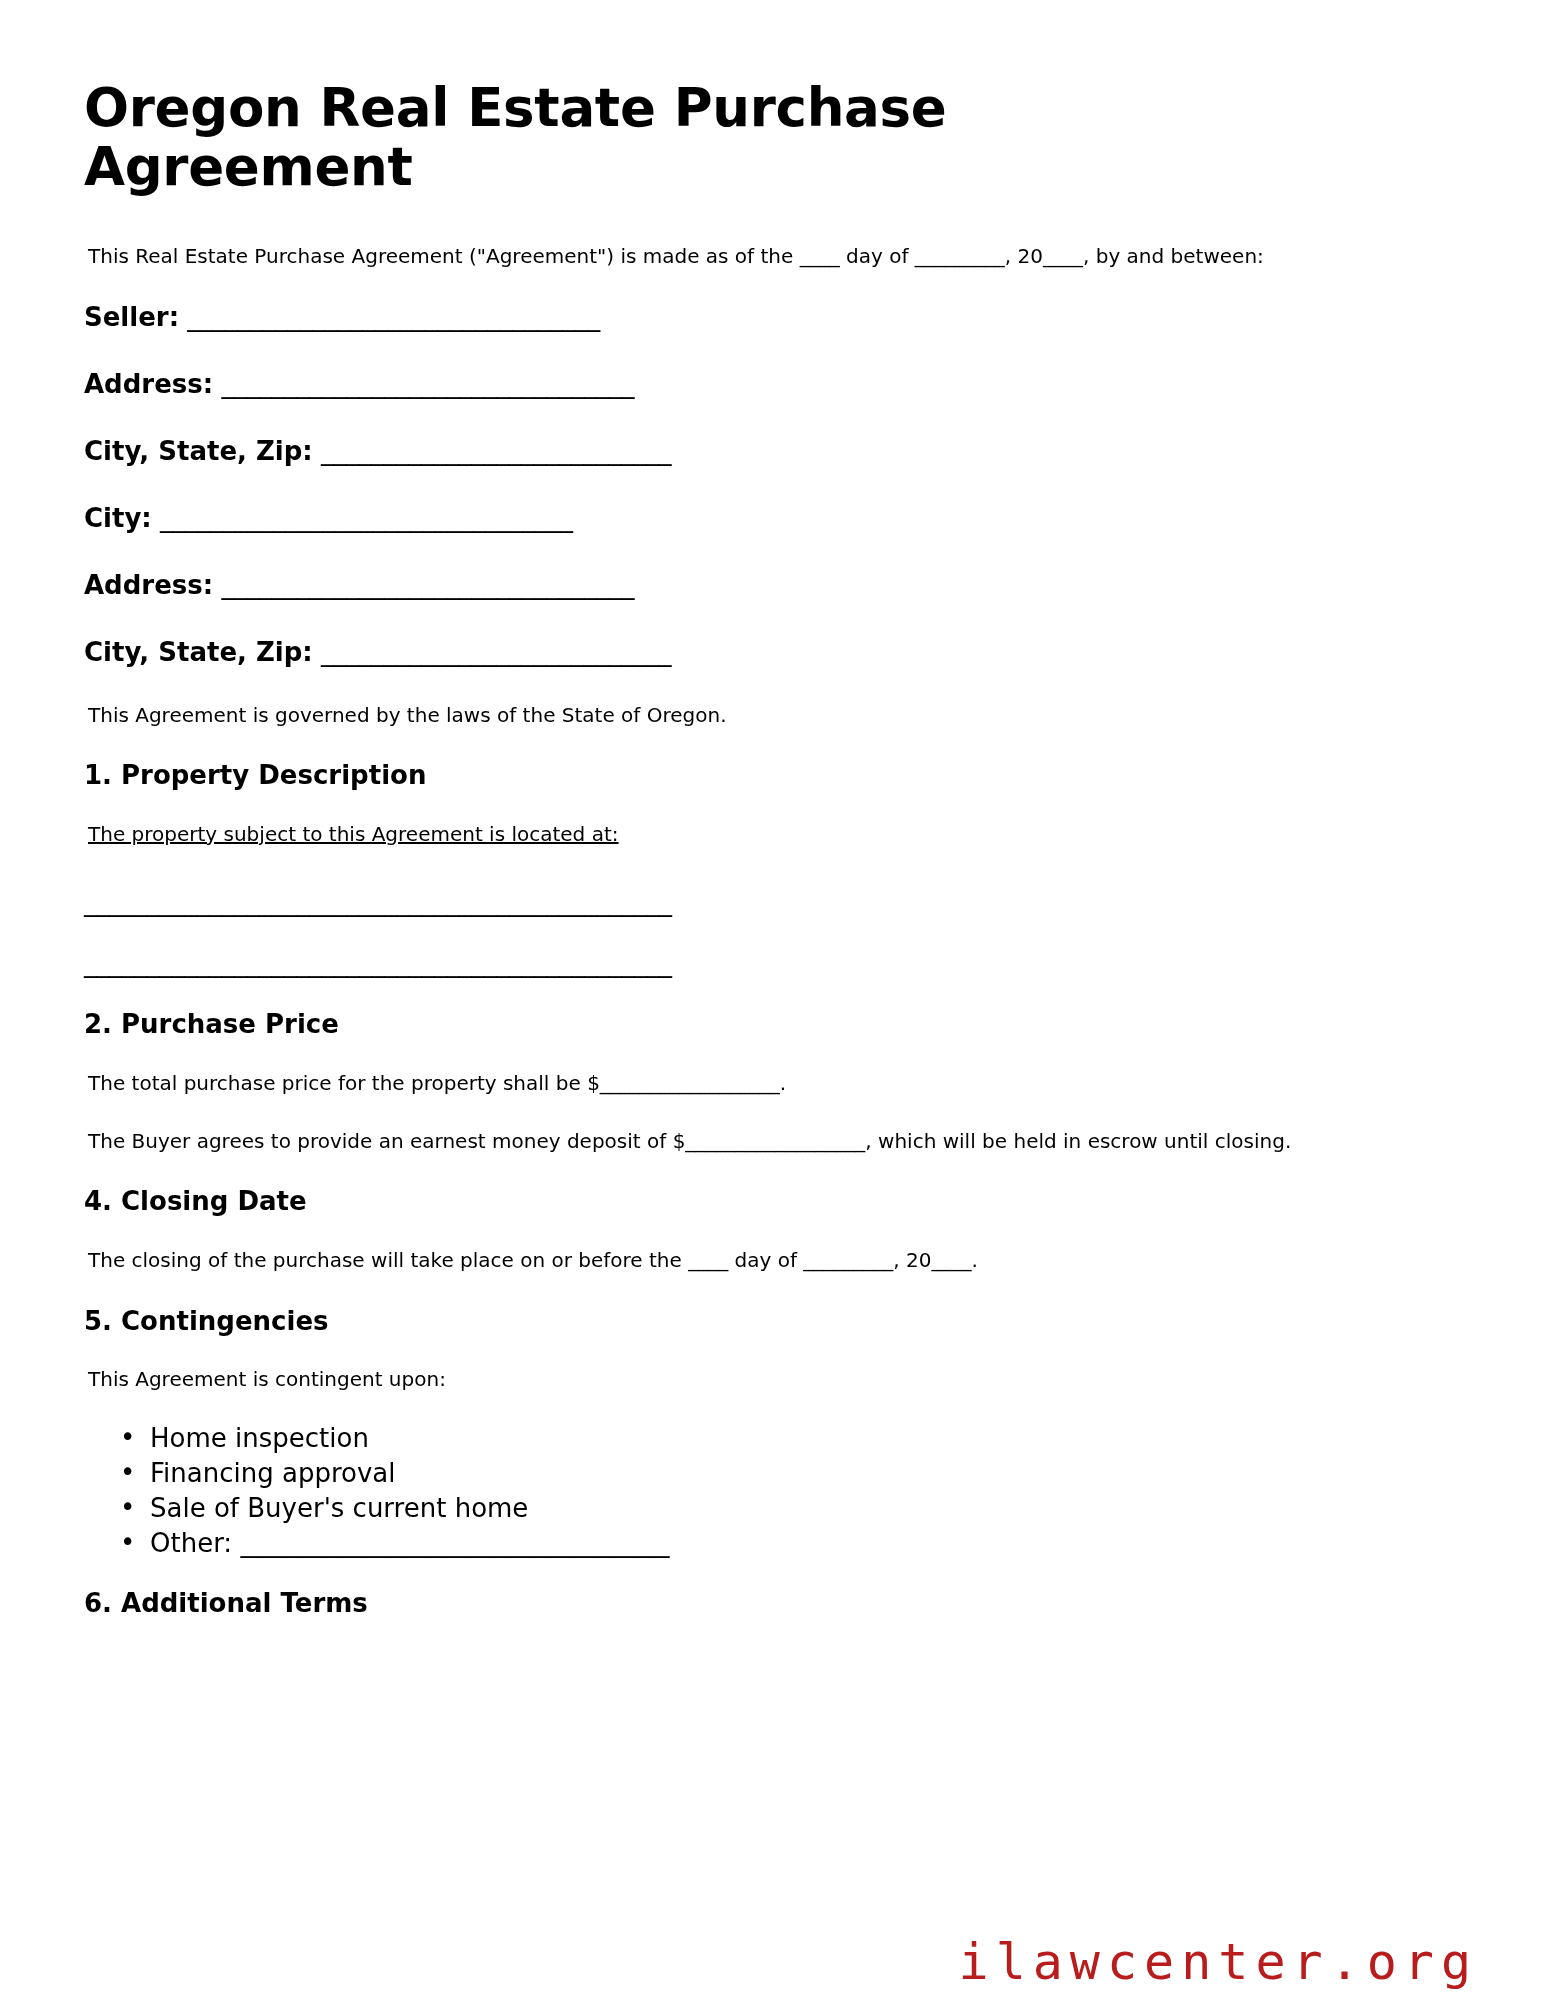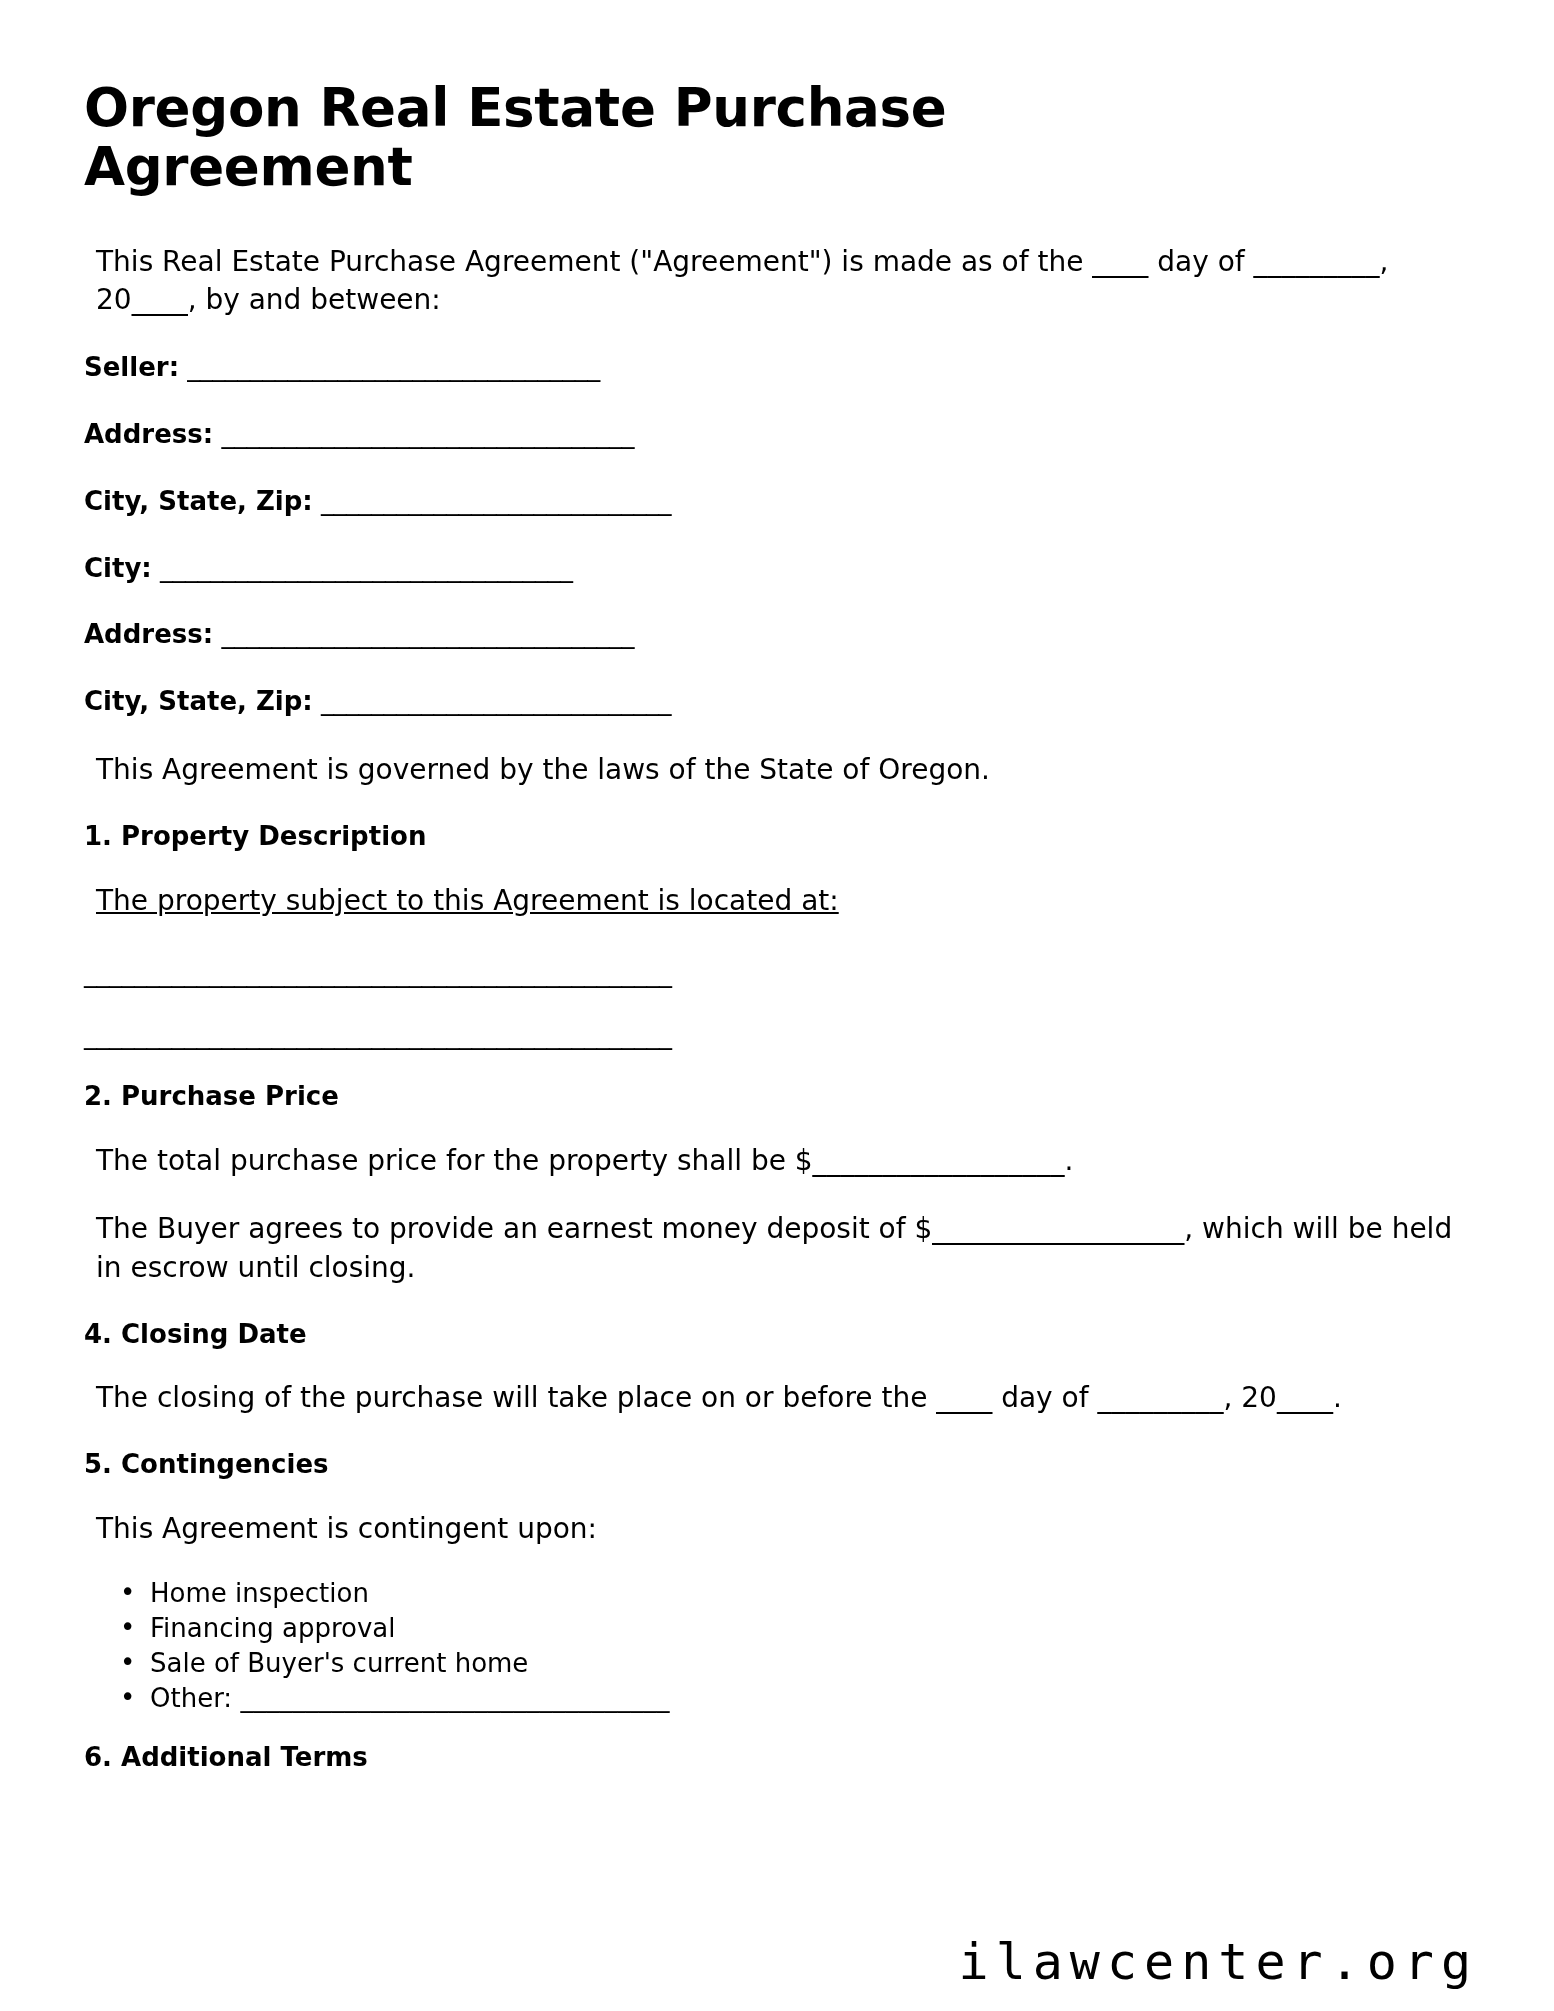--- a/index.html
+++ b/index.html
@@ -26,23 +26,23 @@
   .doc-title {
     font-size: 53px;
     font-weight: bold;
     line-height: 1.12;
     letter-spacing: -0.3px;
     margin: 0 0 46px 0;
     max-width: 1030px;
   }
 
   p.body-text {
-    font-size: 28px;
+    font-size: 20px;
     line-height: 1.38;
-    margin: 0 0 30px 12px;
+    margin: 0 0 30px 4px;
     max-width: 1360px;
   }
 
   .field-line {
     font-size: 26px;
     line-height: 1.38;
     margin: 0 0 31px 0;
   }
   .field-label {
     font-weight: bold;
@@ -88,21 +88,21 @@
     font-size: 26px;
   }
 
   .watermark {
     position: absolute;
     right: 76px;
     bottom: 20px;
     font-family: "DejaVu Sans Mono", monospace;
     font-size: 50px;
     letter-spacing: 7px;
-    color: #000000;
+    color: #b91c1c;
     white-space: nowrap;
   }
 
   .sp-2 { margin-bottom: 24px; text-decoration: underline; }
 </style>
 </head>
 <body>
 
 <div class="page">
 

